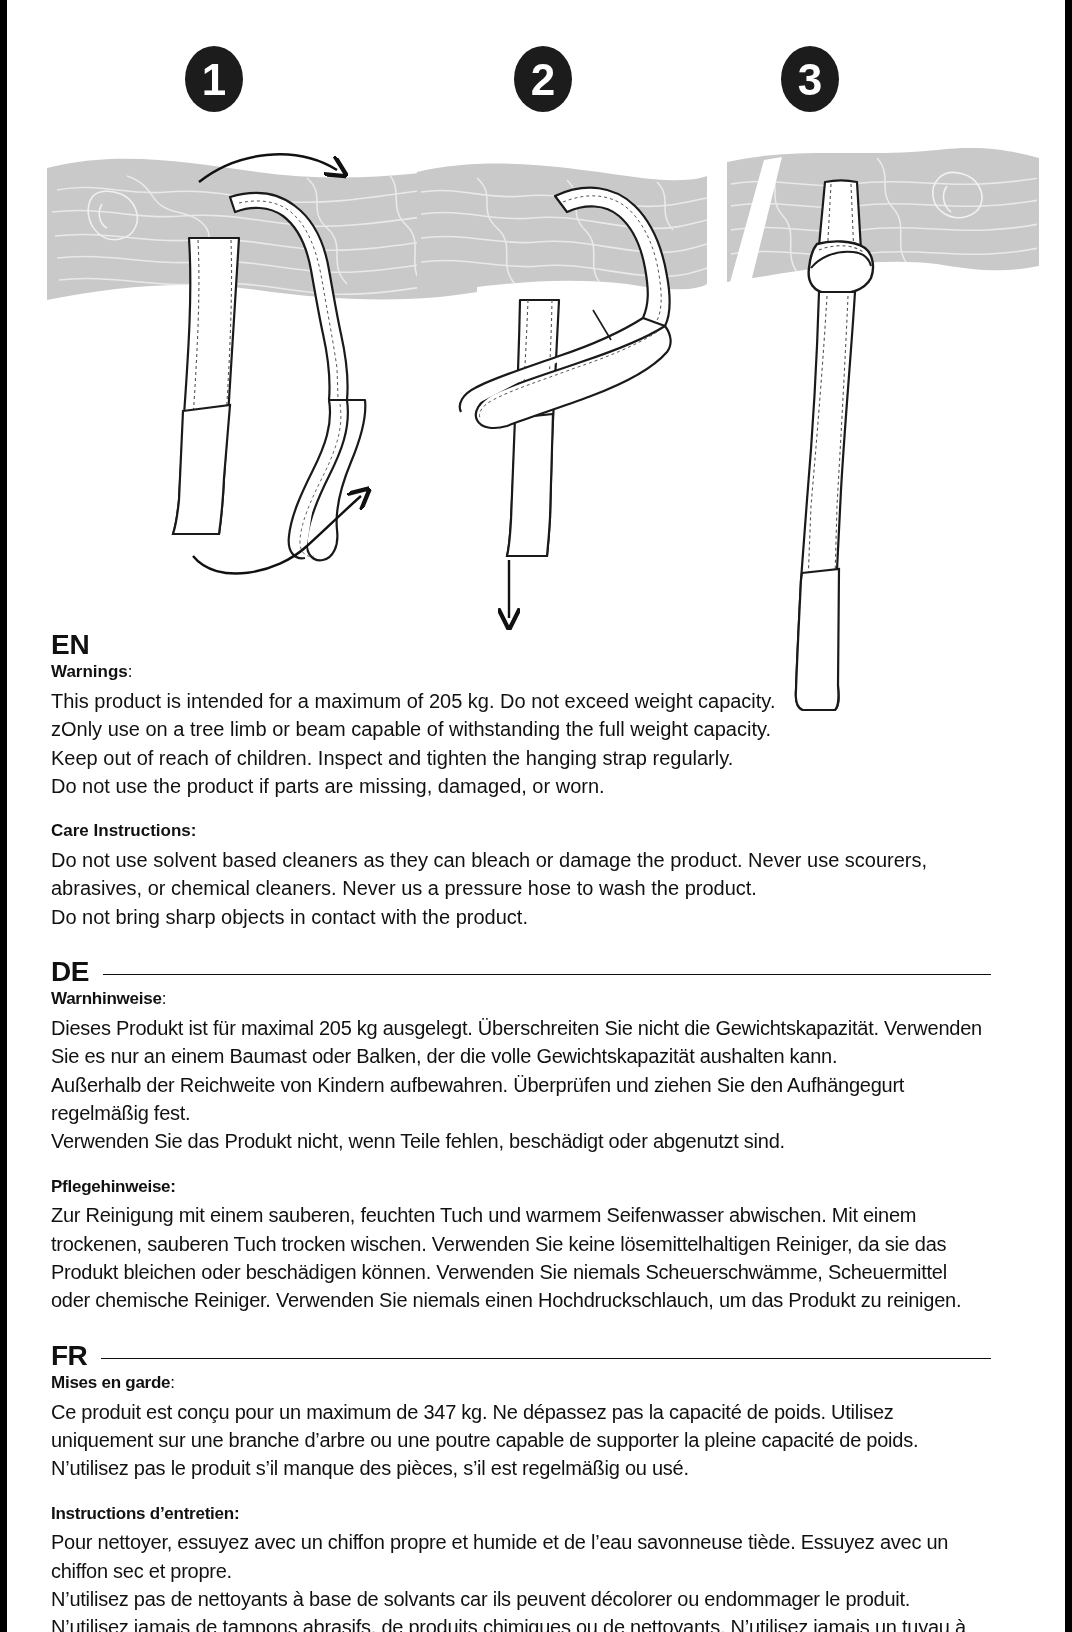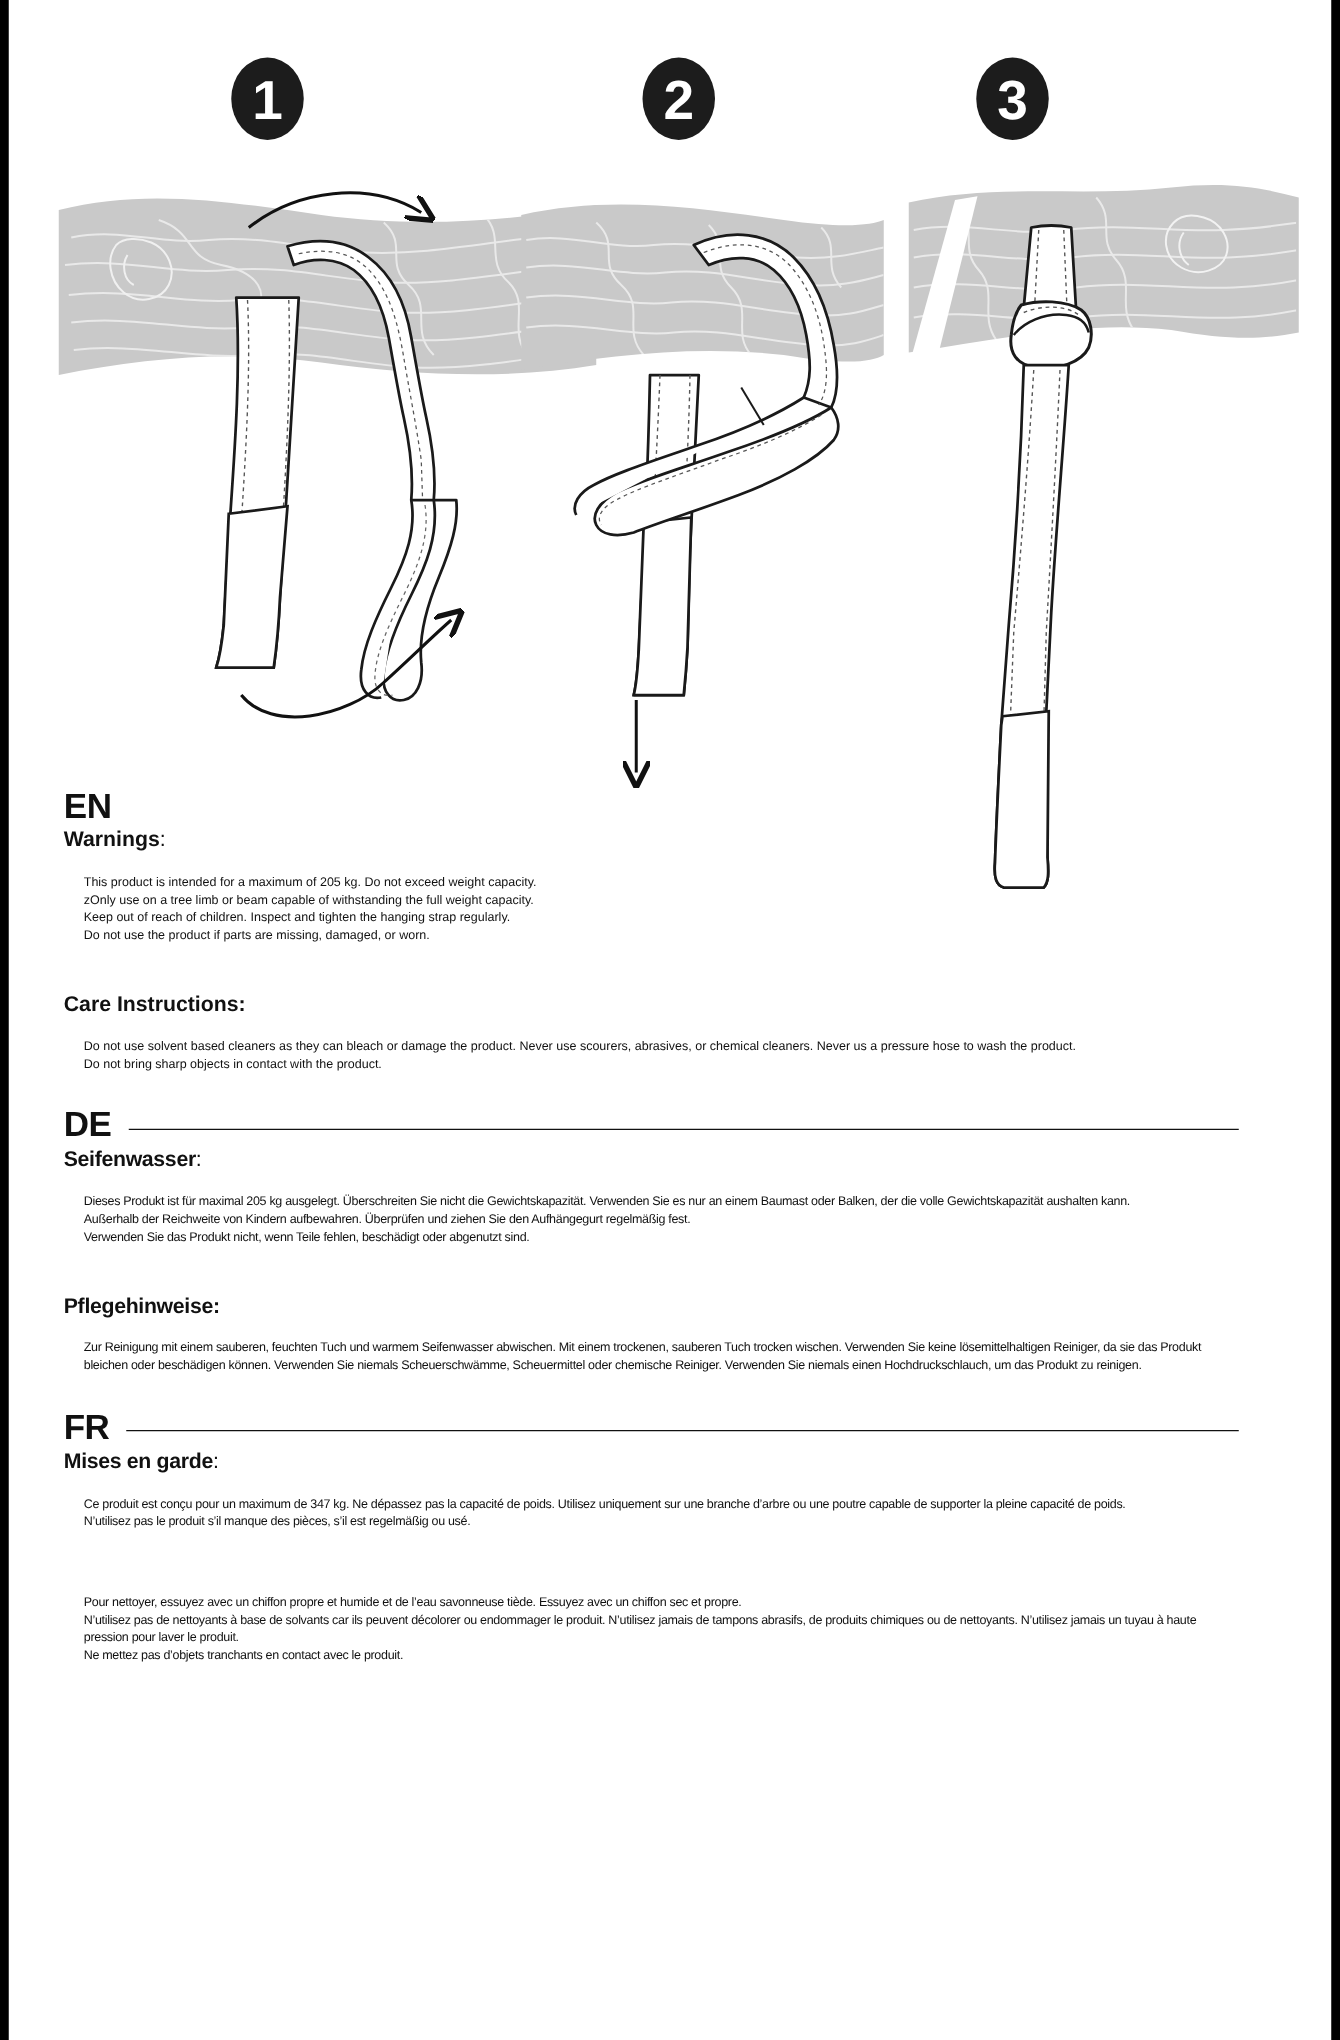--- a/index.html
+++ b/index.html
@@ -81,23 +81,23 @@
 
   .sub-head {
     font-size: 17px;
     font-weight: bold;
     line-height: 1.38;
     margin: 0 0 3px 0;
   }
   .sub-head .plain { font-weight: normal; }
 
   .body-text {
-    font-size: 10px;
+    font-size: 20px;
     line-height: 1.42;
-    margin: 16px;
+    margin: 0;
   }
   .body-text p {
     margin: 0;
   }
   .gap {
     height: 19px;
   }
 
   .de .lang-code, .fr .lang-code { letter-spacing: -0.5px; }
 
@@ -341,21 +341,21 @@
         <p>Do not bring sharp objects in contact with the product.</p>
       </div>
     </section>
 
     <section class="lang-block de">
       <div class="lang-head">
         <span class="lang-code">DE</span>
         <span class="lang-rule"></span>
       </div>
 
-      <div class="sub-head"><span>Seifenwasser</span><span class="plain">:</span></div>
+      <div class="sub-head"><span>Warnhinweise</span><span class="plain">:</span></div>
       <div class="body-text">
         <p>Dieses Produkt ist für maximal 205 kg ausgelegt. Überschreiten Sie nicht die Gewichtskapazität. Verwenden Sie es nur an einem Baumast oder Balken, der die volle Gewichtskapazität aushalten kann.</p>
         <p>Außerhalb der Reichweite von Kindern aufbewahren. Überprüfen und ziehen Sie den Aufhängegurt regelmäßig fest.</p>
         <p>Verwenden Sie das Produkt nicht, wenn Teile fehlen, beschädigt oder abgenutzt sind.</p>
       </div>
 
       <div class="gap"></div>
 
       <div class="sub-head">Pflegehinweise:</div>
       <div class="body-text">
@@ -370,20 +370,21 @@
       </div>
 
       <div class="sub-head"><span>Mises en garde</span><span class="plain">:</span></div>
       <div class="body-text">
         <p>Ce produit est conçu pour un maximum de 347 kg. Ne dépassez pas la capacité de poids. Utilisez uniquement sur une branche d’arbre ou une poutre capable de supporter la pleine capacité de poids.</p>
         <p>N’utilisez pas le produit s’il manque des pièces, s’il est regelmäßig ou usé.</p>
       </div>
 
       <div class="gap"></div>
 
+      <div class="sub-head">Instructions d’entretien:</div>
       <div class="body-text">
         <p>Pour nettoyer, essuyez avec un chiffon propre et humide et de l’eau savonneuse tiède. Essuyez avec un chiffon sec et propre.</p>
         <p>N’utilisez pas de nettoyants à base de solvants car ils peuvent décolorer ou endommager le produit. N’utilisez jamais de tampons abrasifs, de produits chimiques ou de nettoyants. N’utilisez jamais un tuyau à haute pression pour laver le produit.</p>
         <p>Ne mettez pas d’objets tranchants en contact avec le produit.</p>
       </div>
     </section>
 
   </div>
 </div>
 

